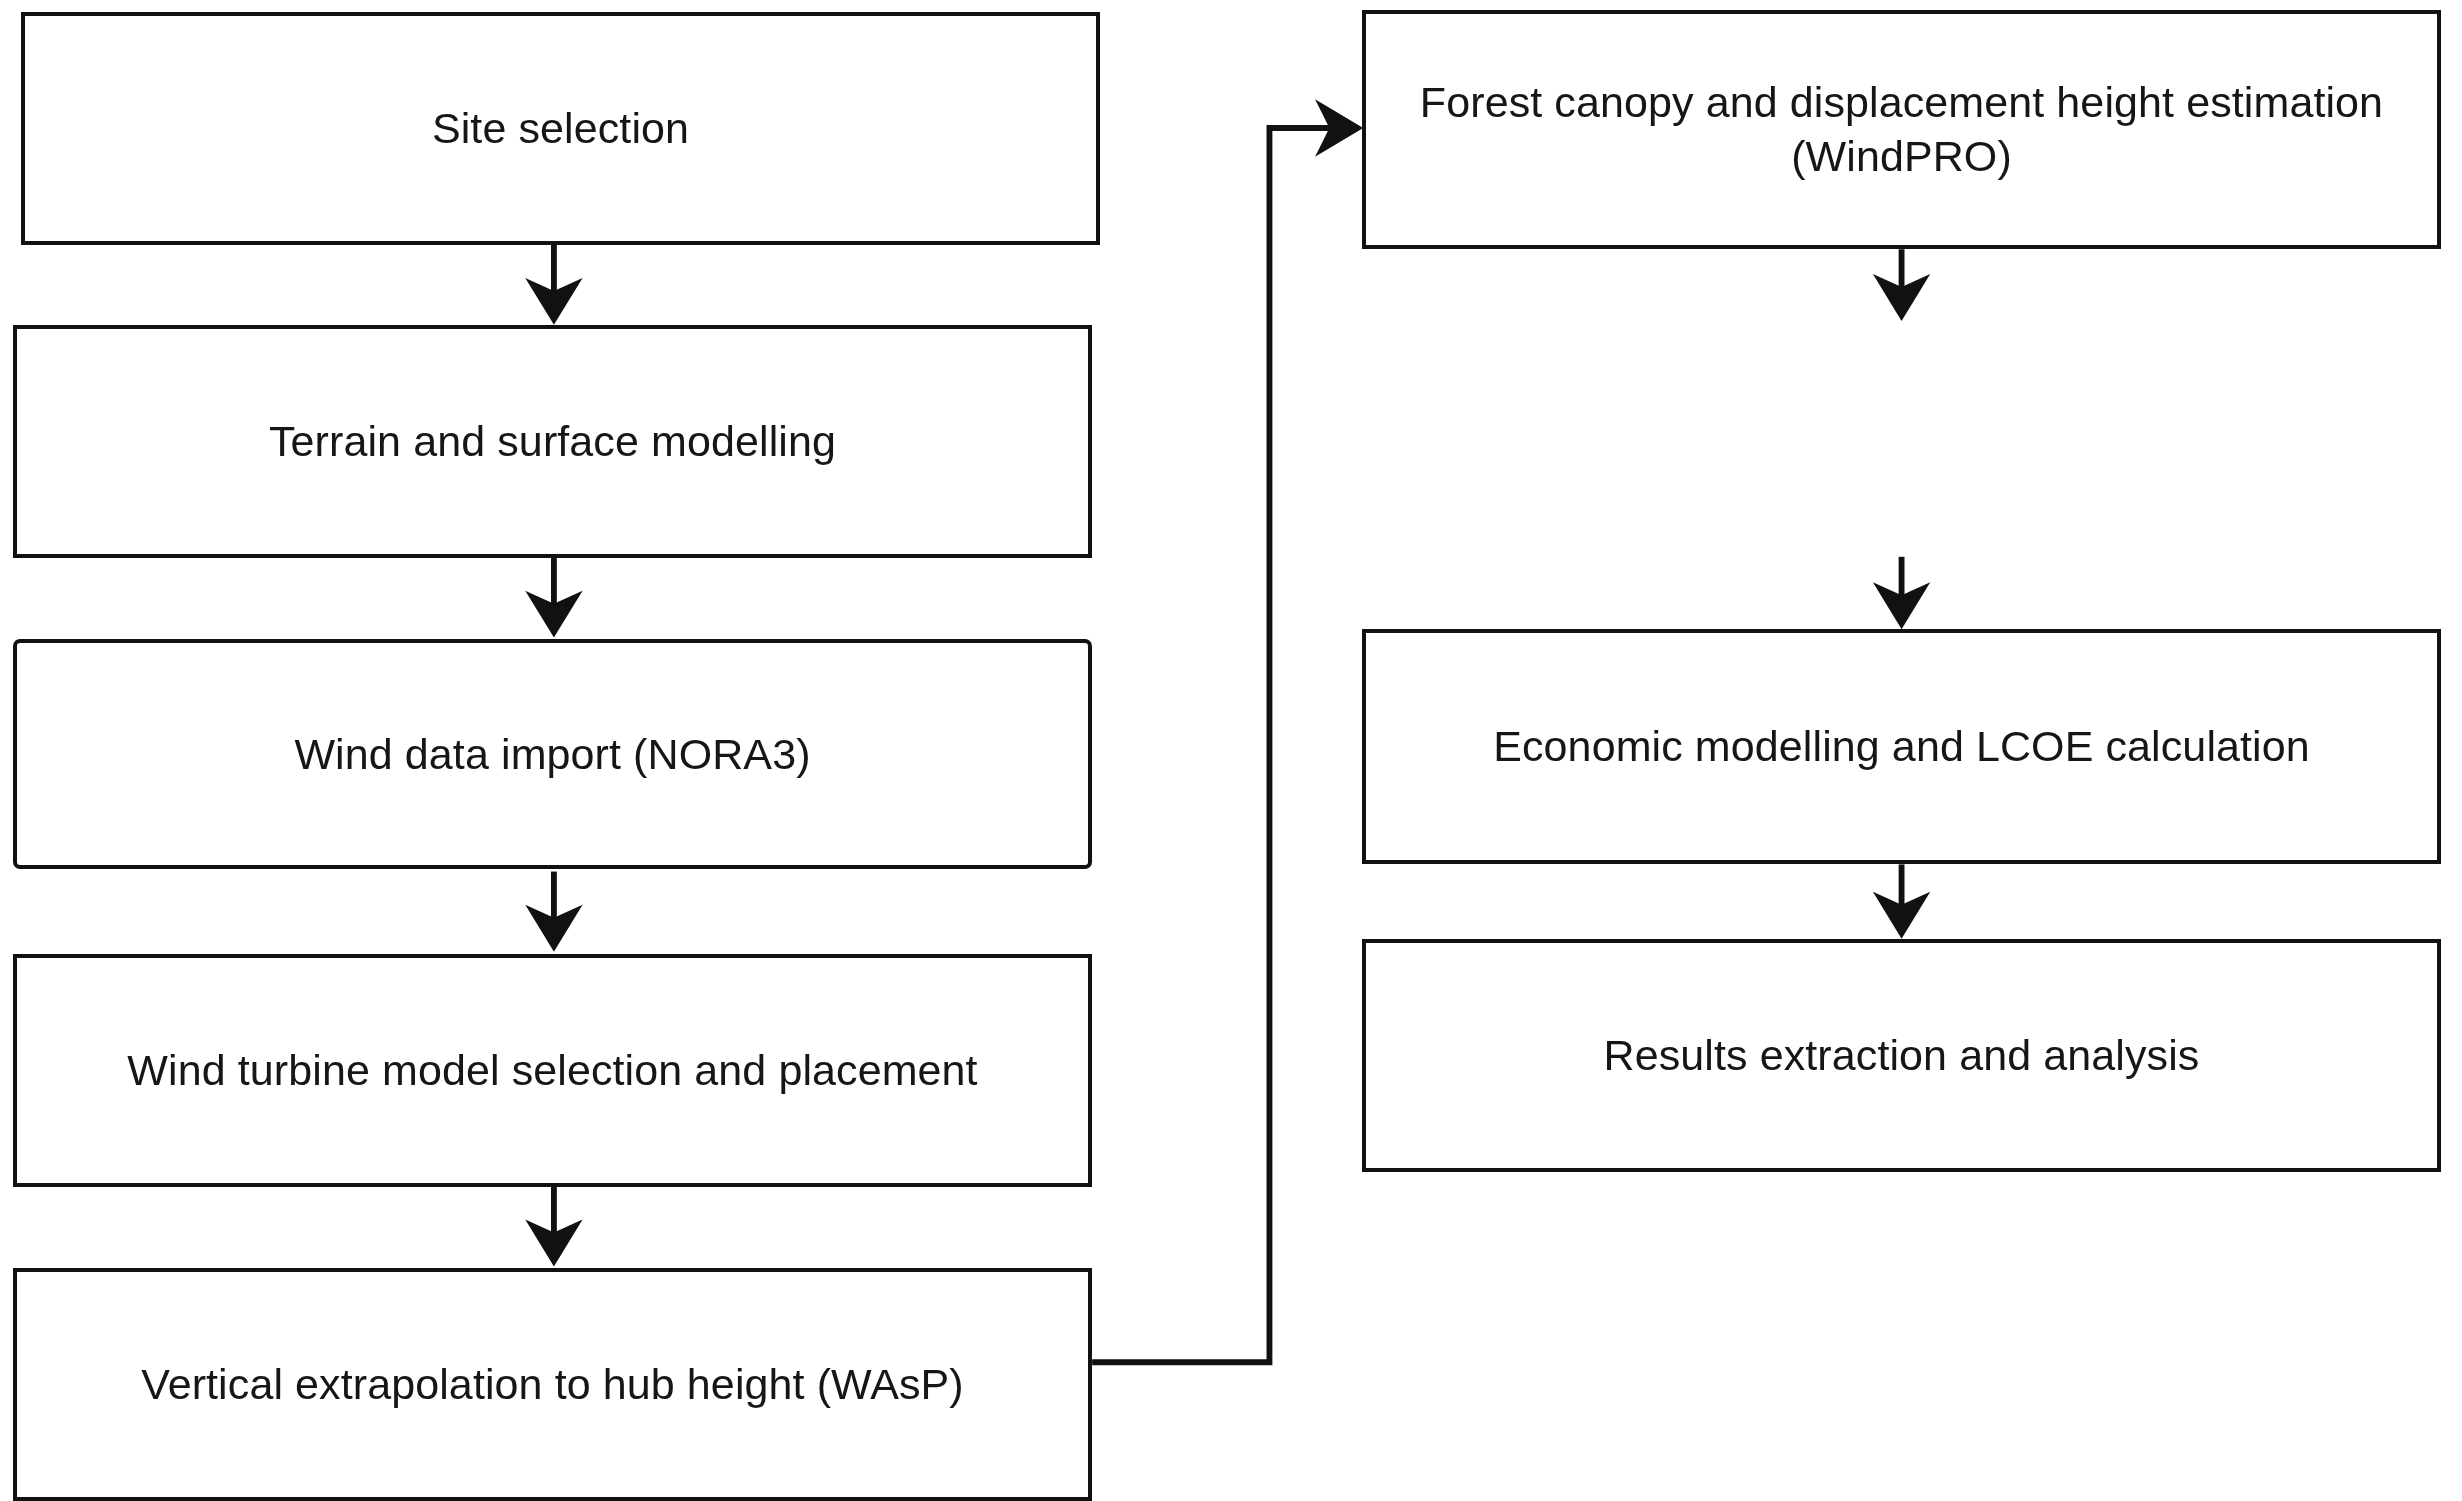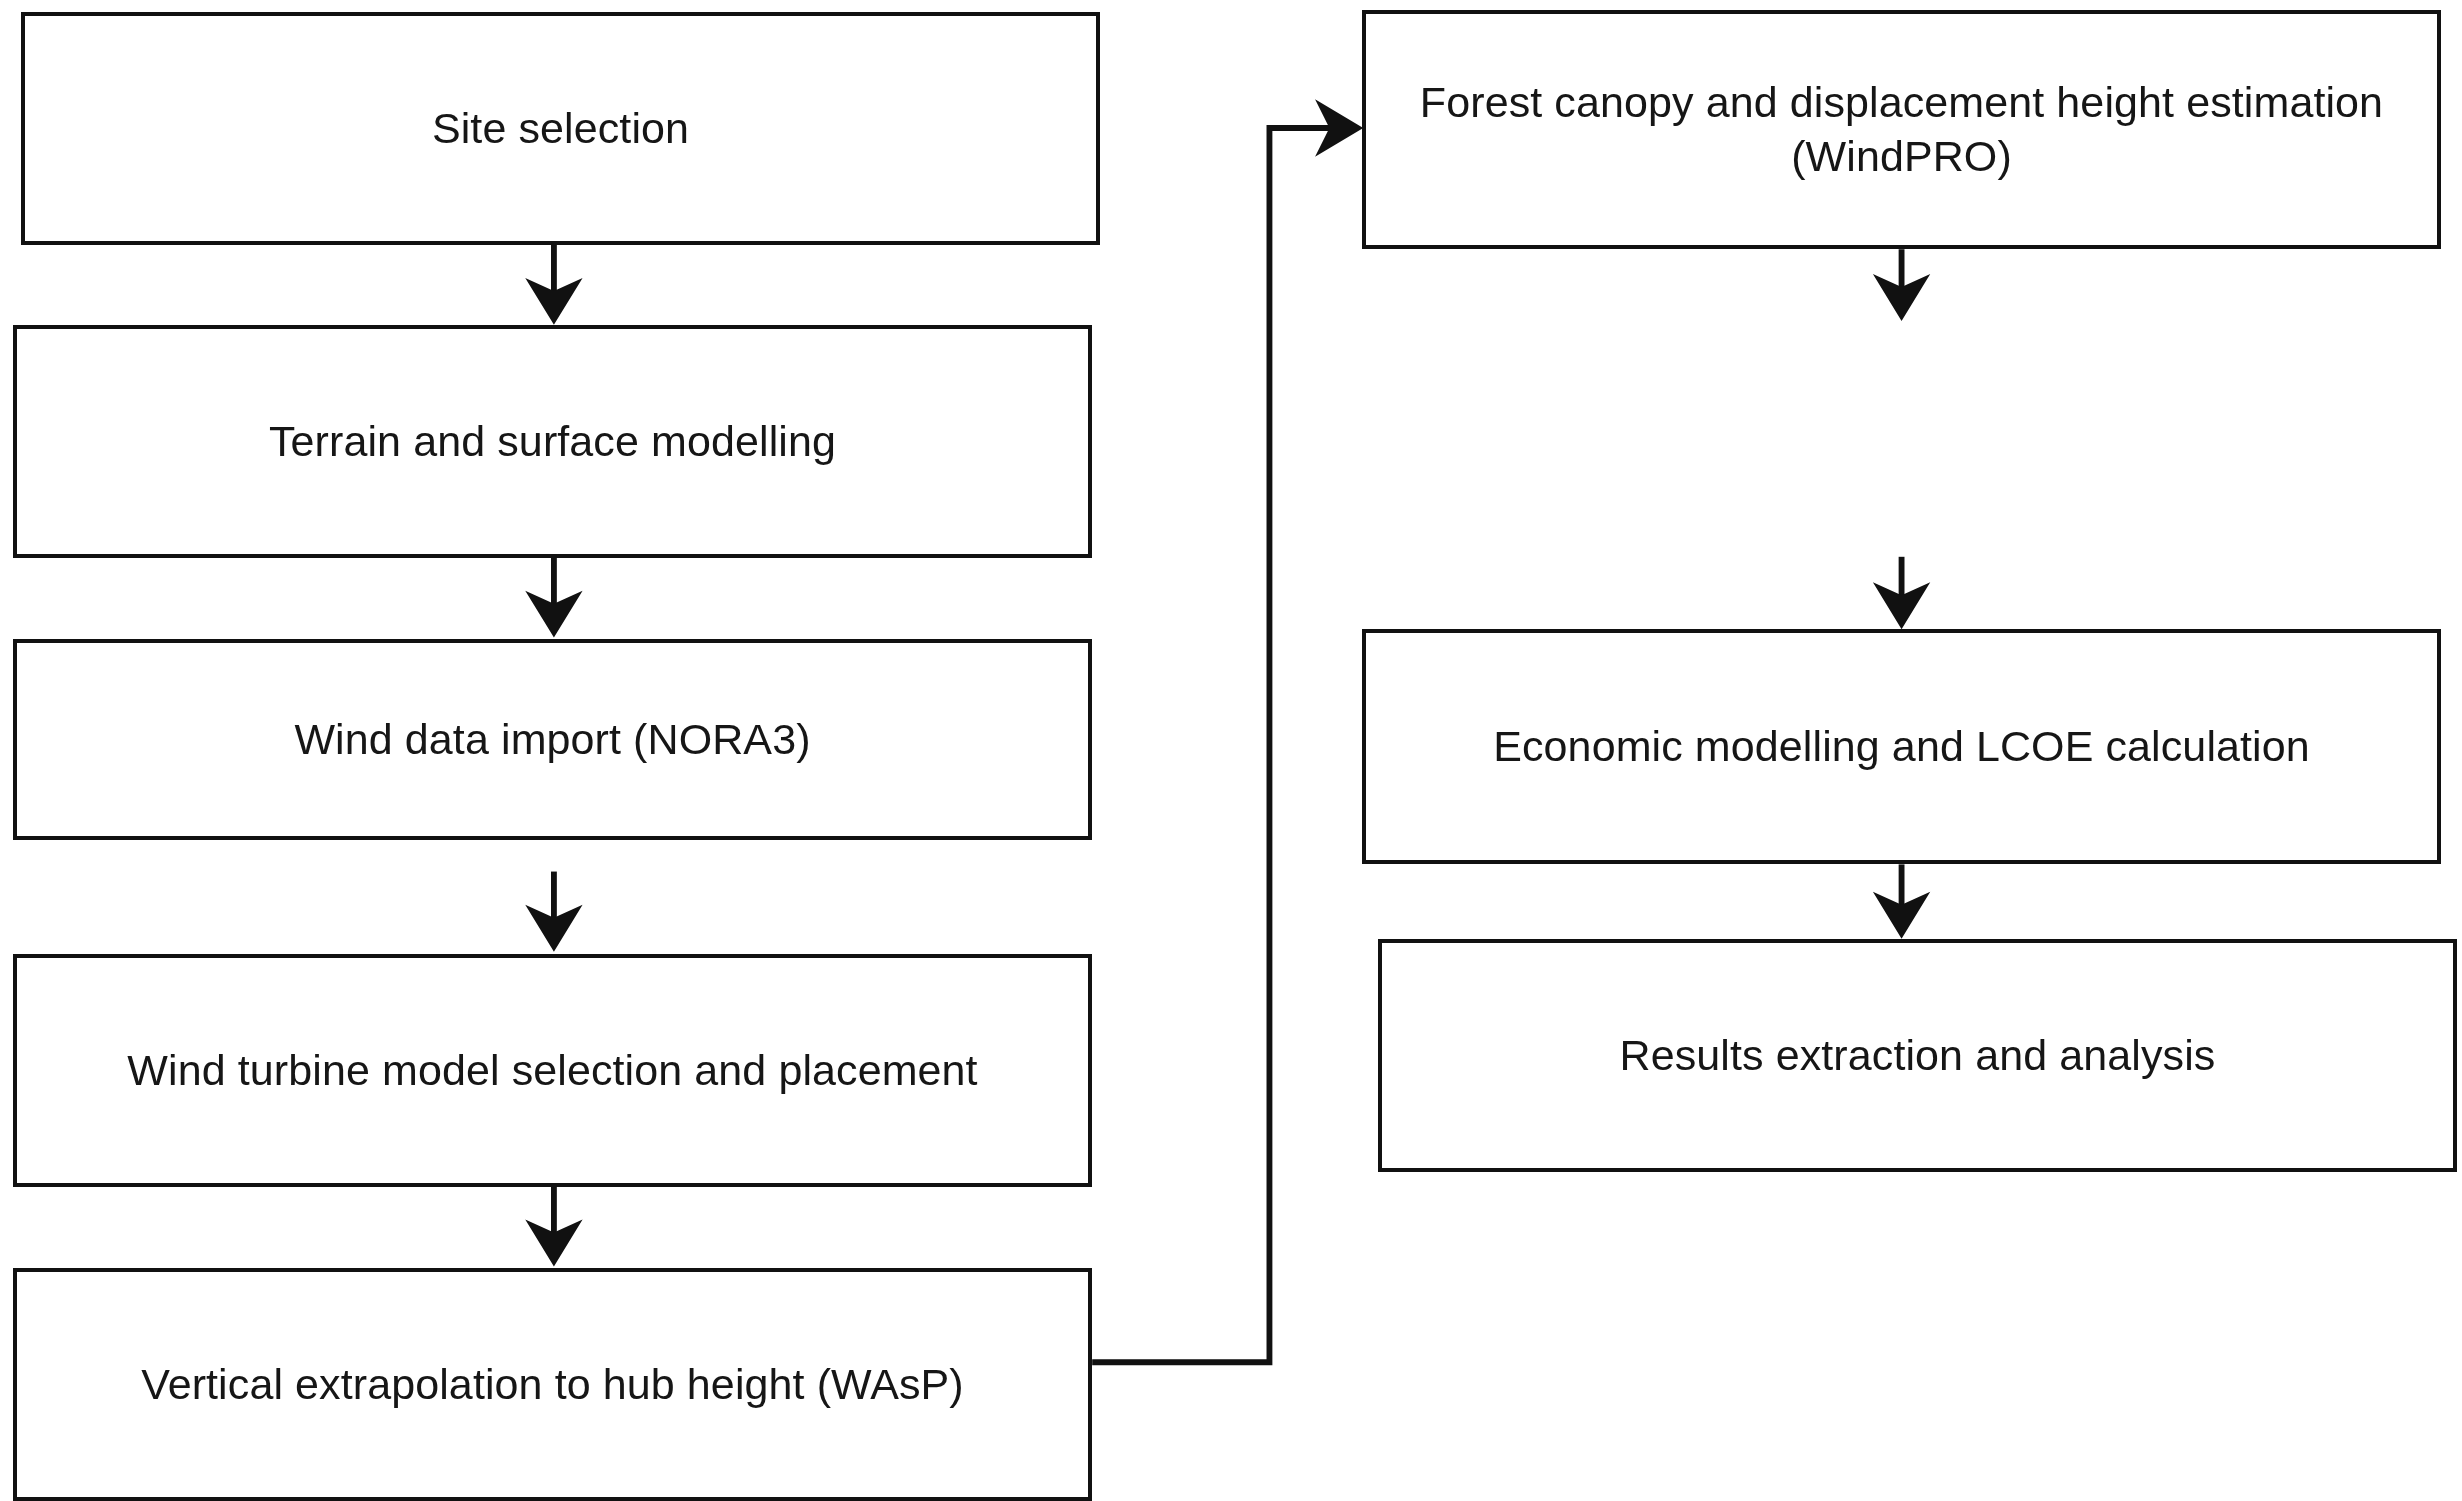--- a/index.html
+++ b/index.html
@@ -99,21 +99,21 @@
   </svg>
 
   <div class="node" style="left:21px; top:11.7px; width:1079px; height:233px;">
     <div class="node-label">Site selection</div>
   </div>
 
   <div class="node" style="left:13px; top:325px; width:1079px; height:233px;">
     <div class="node-label">Terrain and surface modelling</div>
   </div>
 
-  <div class="node" style="left:13px; top:639px; width:1079px; height:201px;">
+  <div class="node" style="left:13px; top:639px; width:1079px; height:230px;border-radius:7px;">
     <div class="node-label">Wind data import (NORA3)</div>
   </div>
 
   <div class="node" style="left:13px; top:954px; width:1079px; height:233px;">
     <div class="node-label">Wind turbine model selection and placement</div>
   </div>
 
   <div class="node" style="left:13px; top:1268px; width:1079px; height:233px;">
     <div class="node-label">Vertical extrapolation to hub height (WAsP)</div>
   </div>
@@ -121,18 +121,18 @@
   <div class="node" style="left:1362px; top:9.8px; width:1079px; height:239px;">
     <div class="node-label">Forest canopy and displacement height estimation
 (WindPRO)</div>
   </div>
 
 
   <div class="node" style="left:1362px; top:629px; width:1079px; height:235px;">
     <div class="node-label">Economic modelling and LCOE calculation</div>
   </div>
 
-  <div class="node" style="left:1362px; top:939px; width:1079px; height:233px;margin-left:16px;">
+  <div class="node" style="left:1362px; top:939px; width:1079px; height:233px;">
     <div class="node-label">Results extraction and analysis</div>
   </div>
 
 </div>
 
 
 </body></html>

